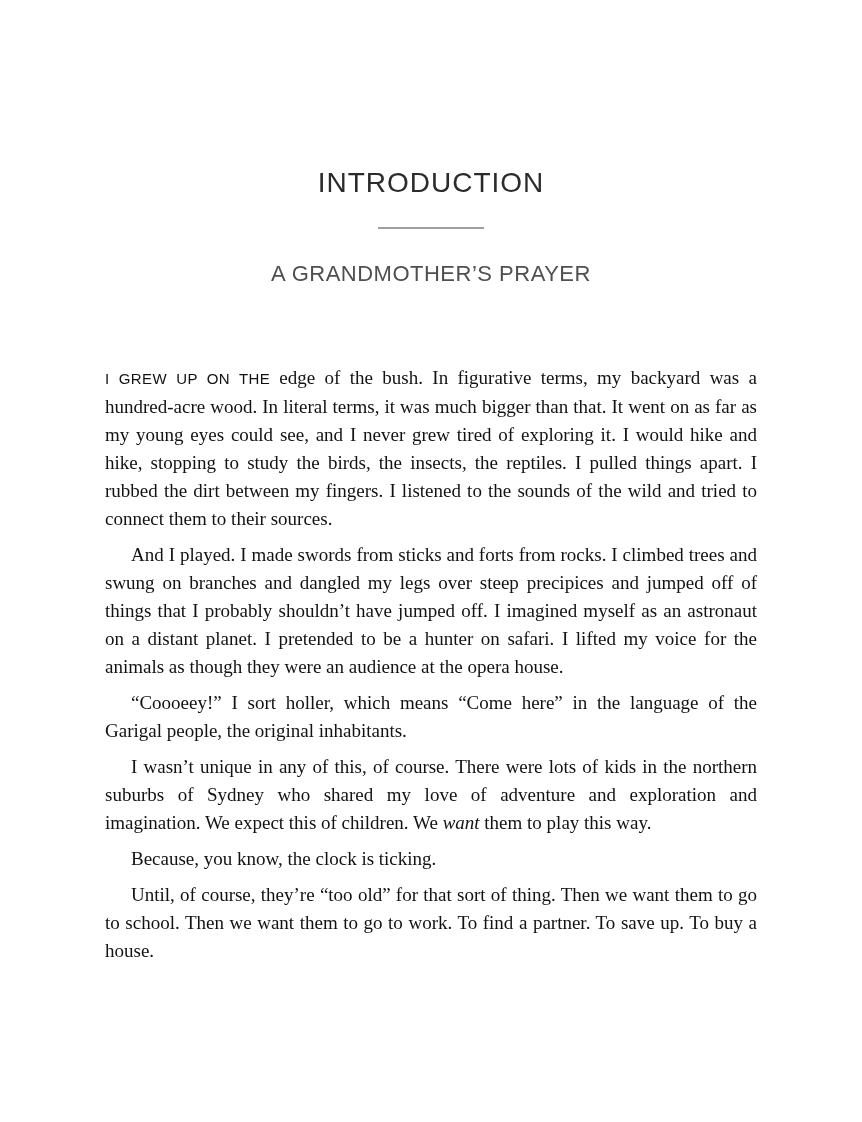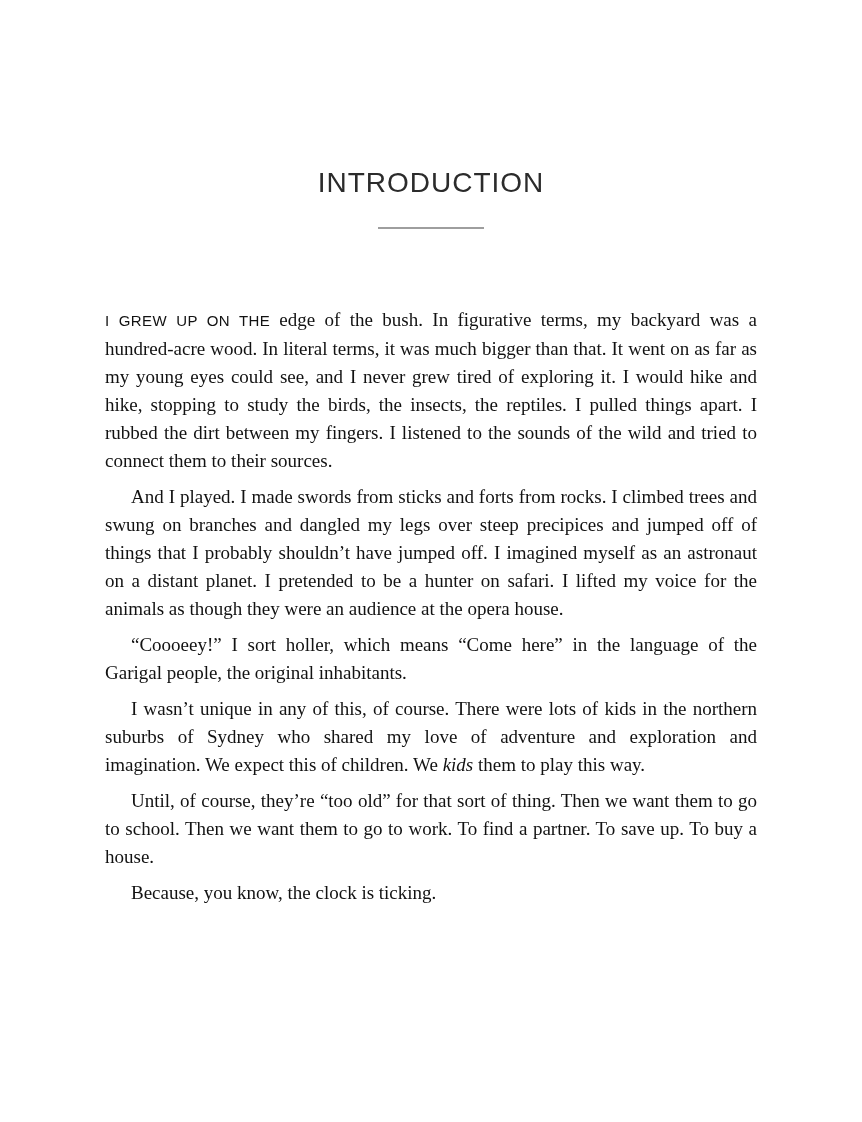--- a/index.html
+++ b/index.html
@@ -71,21 +71,22 @@
     letter-spacing: 0.4px;
     color: var(--body, #121212);
   }
 </style>
 </head>
 <body>
 
 <div class="page">
   <h1 class="chapter-title">INTRODUCTION</h1>
   <hr class="divider">
+  <h2 class="section-title">A GRANDMOTHER’S PRAYER</h2>
   <div class="body-text">
       <p><span class="seg-leadin">I GREW UP ON THE </span><span class="seg-normal">edge of the bush. In figurative terms, my backyard was a hundred-acre wood. In literal terms, it was much bigger than that. It went on as far as my young eyes could see, and I never grew tired of exploring it. I would hike and hike, stopping to study the birds, the insects, the reptiles. I pulled things apart. I rubbed the dirt between my fingers. I listened to the sounds of the wild and tried to connect them to their sources.</span></p>
       <p class="indent"><span class="seg-normal">And I played. I made swords from sticks and forts from rocks. I climbed trees and swung on branches and dangled my legs over steep precipices and jumped off of things that I probably shouldn’t have jumped off. I imagined myself as an astronaut on a distant planet. I pretended to be a hunter on safari. I lifted my voice for the animals as though they were an audience at the opera house.</span></p>
       <p class="indent"><span class="seg-normal">“Coooeey!” I sort holler, which means “Come here” in the language of the Garigal people, the original inhabitants.</span></p>
-      <p class="indent"><span class="seg-normal">I wasn’t unique in any of this, of course. There were lots of kids in the northern suburbs of Sydney who shared my love of adventure and exploration and imagination. We expect this of children. We </span><span class="seg-italic">kids</span><span class="seg-normal"> them to play this way.</span></p>
+      <p class="indent"><span class="seg-normal">I wasn’t unique in any of this, of course. There were lots of kids in the northern suburbs of Sydney who shared my love of adventure and exploration and imagination. We expect this of children. We </span><span class="seg-italic">want</span><span class="seg-normal"> them to play this way.</span></p>
+      <p class="indent"><span class="seg-normal">Because, you know, the clock is ticking.</span></p>
       <p class="indent"><span class="seg-normal">Until, of course, they’re “too old” for that sort of thing. Then we want them to go to school. Then we want them to go to work. To find a partner. To save up. To buy a house.</span></p>
-      <p class="indent"><span class="seg-normal">Because, you know, the clock is ticking.</span></p>
     </div>
 </div>
 
 </body></html>

